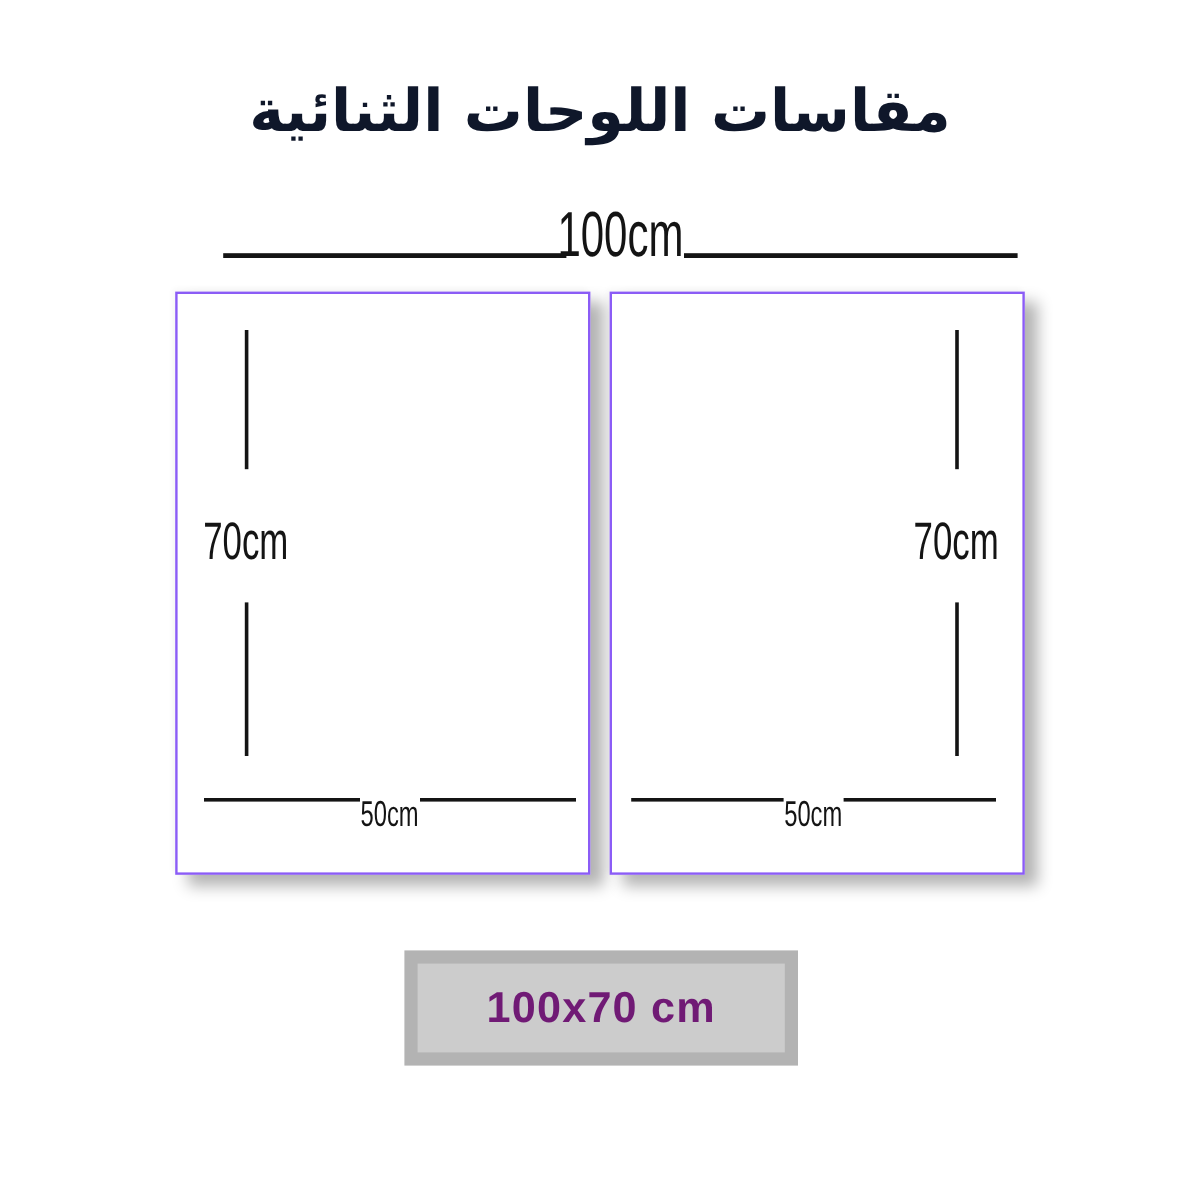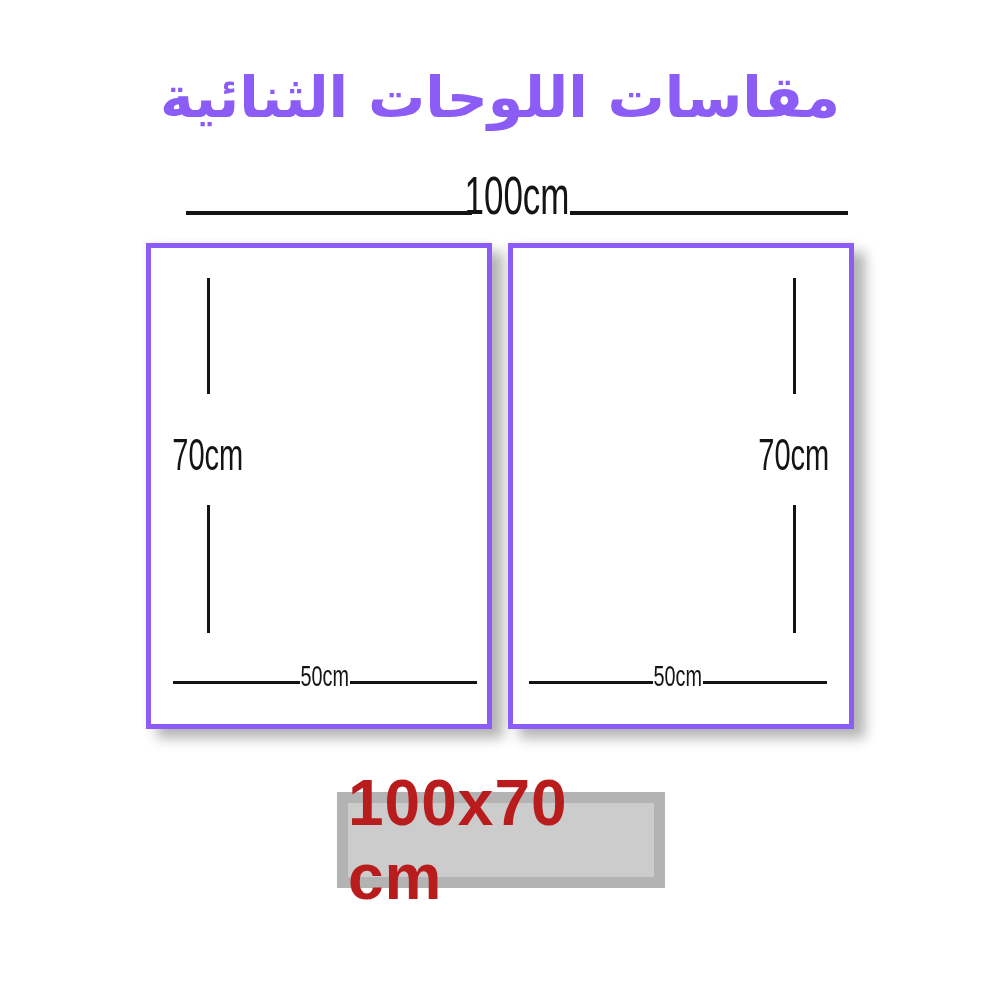--- a/index.html
+++ b/index.html
@@ -14,22 +14,22 @@
   
   .title {
     position: absolute;
     top: 64px;
     left: 0;
     width: 1000px;
     text-align: center;
     direction: rtl;
     font-family: "DejaVu Sans", sans-serif;
     font-weight: bold;
-    font-size: 57px;
-    color: #8b5cf6;
+    font-size: 49px;
+    color: #0f172a;
     letter-spacing: 1px;
   }
 
   
   .cond {
     display: inline-block;
     transform: scaleX(0.66);
     transform-origin: center bottom;
     font-family: "Liberation Sans", sans-serif;
     color: #141414;
@@ -56,21 +56,21 @@
     line-height: 1;
   }
 
   
   .panel {
     position: absolute;
     top: 243px;
     width: 346px;
     height: 486px;
     background: #ffffff;
-    border: 5px solid #8b5cf6;
+    border: 2px solid #8b5cf6;
     box-shadow: 11px 9px 12px rgba(0, 0, 0, 0.30), -2px -2px 5px rgba(0, 0, 0, 0.04);
   }
   .panel-left  { left: 146px; }
   .panel-right { left: 508px; }
 
   
   .vdim {
     position: absolute;
     top: 30px;
     width: 90px;
@@ -83,21 +83,21 @@
   .vdim .vseg { width: 3px; background: #141414; }
   .vdim .vseg-top { height: 116px; }
   .vdim .vseg-bot { height: 128px; }
   .vdim .lbl { font-size: 44px; line-height: 1; margin: 39px 0 28px; }
 
   
   .hdim {
     position: absolute;
     bottom: 34px;
     display: flex;
-    align-items: flex-end;
+    align-items: flex-start;
   }
   .panel-left  .hdim { left: 22px; right: 10px; }
   .panel-right .hdim { left: 16px; right: 22px; }
   .hdim .hseg { flex: 1; height: 3px; background: #141414; margin-bottom: 6px; }
   .hdim .lbl { font-size: 30px; line-height: 0.95; margin: 0 -12px; }
 
   
   .size-badge {
     position: absolute;
     left: 337px;
@@ -110,22 +110,22 @@
     position: absolute;
     inset: 11px;
     background: #cccccc;
     display: flex;
     align-items: center;
     justify-content: center;
   }
   .size-badge .lbl {
     font-family: "Liberation Sans", sans-serif;
     font-weight: bold;
-    font-size: 64px;
-    color: #b91c1c;
+    font-size: 36px;
+    color: #701a75;
     letter-spacing: 1px;
   }
 </style>
 </head>
 <body>
 
 <div class="title" dir="rtl">مقاسات اللوحات الثنائية</div>
 
 <div class="top-dim">
   <div class="seg seg-l"></div>

